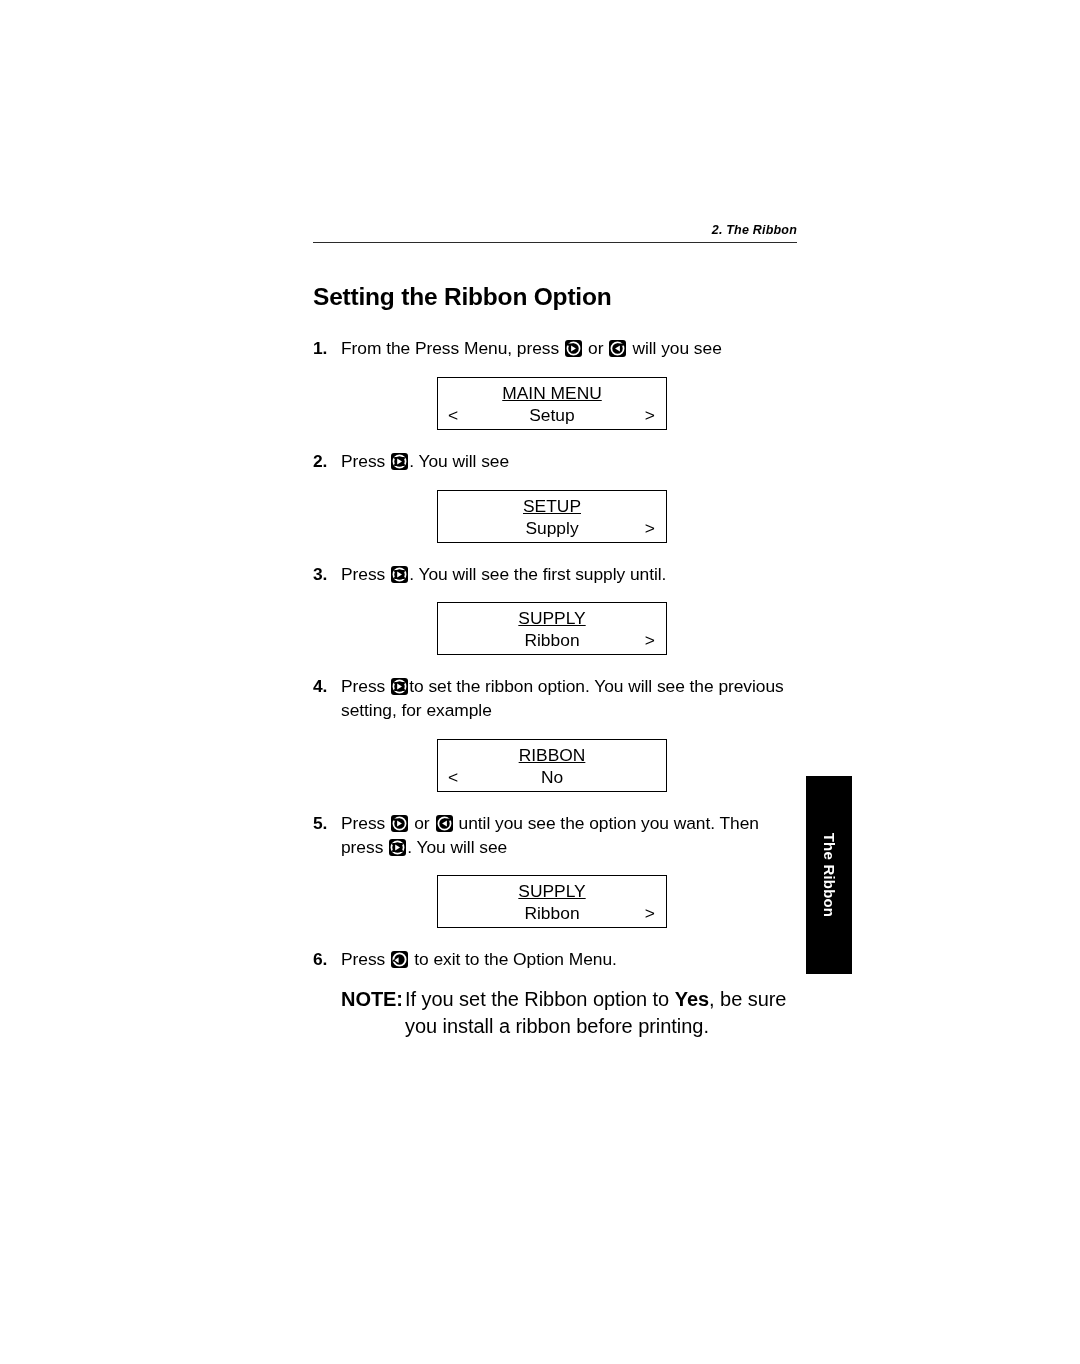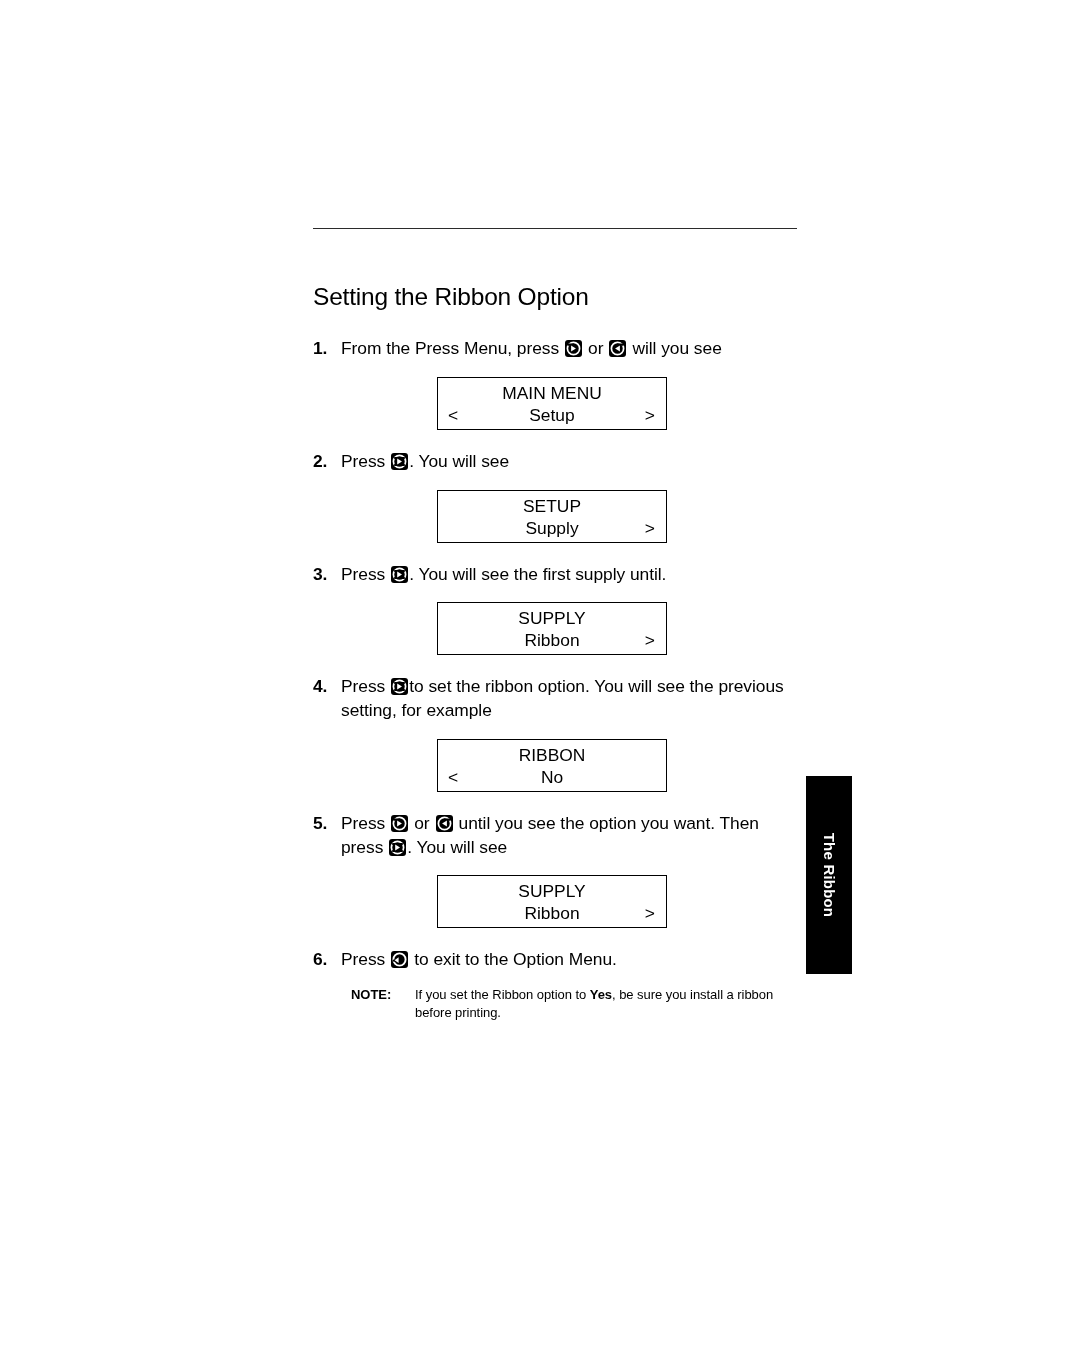--- a/index.html
+++ b/index.html
@@ -49,21 +49,21 @@
   
   .content {
     position: absolute;
     left: 313px;
     top: 283px;
     width: 490px;
   }
 
   h1.title {
     font-size: 24.5px;
-    font-weight: normal;
+    font-weight: bold;
     margin: 0 0 26px 0;
     letter-spacing: -0.2px;
     line-height: 1.15;
   }
 
   p.intro {
     font-size: 17.4px;
     line-height: 1.365;
     margin: 0 0 21px 0;
     letter-spacing: -0.05px;
@@ -82,24 +82,24 @@
     position: absolute;
     left: 0;
     top: 0;
     font-weight: bold;
   }
 
   
   .note {
     position: relative;
     padding-left: 92px;
-    font-size: 13px;
+    font-size: 20px;
     line-height: 1.365;
     letter-spacing: -0.05px;
-    margin: 10px;
+    margin: 0;
   }
   .note .note-label {
     position: absolute;
     left: 28px;
     top: 0;
     font-weight: bold;
   }
 
   b, .bold { font-weight: bold; }
 
@@ -132,20 +132,21 @@
     background: #ffffff;
     font-size: 17.4px;
     line-height: 1.0;
   }
   .lcd .l1 {
     position: absolute;
     left: 0;
     right: 0;
     top: 7px;
     text-align: center;
+    text-decoration: underline;
   }
   .lcd .l2 {
     position: absolute;
     left: 0;
     right: 0;
     top: 29px;
     text-align: center;
   }
   .lcd .lmark {
     position: absolute;
@@ -200,20 +201,21 @@
   }
 
   .sp { display: inline-block; width: 5px; }
 </style>
 </head>
 <body>
 
 <div class="page">
 
   <div class="header-wrap">
+    <div class="header-text">2.  The Ribbon</div>
     <div class="header-rule"></div>
   </div>
 
   <div class="content">
 
     <h1 class="title">Setting the Ribbon Option</h1>
 
 
     <p class="step" style="margin-bottom:16px;">
       <span class="num">1.</span><span>From the Press Menu, press</span><span class="sp"></span><span class="key">

